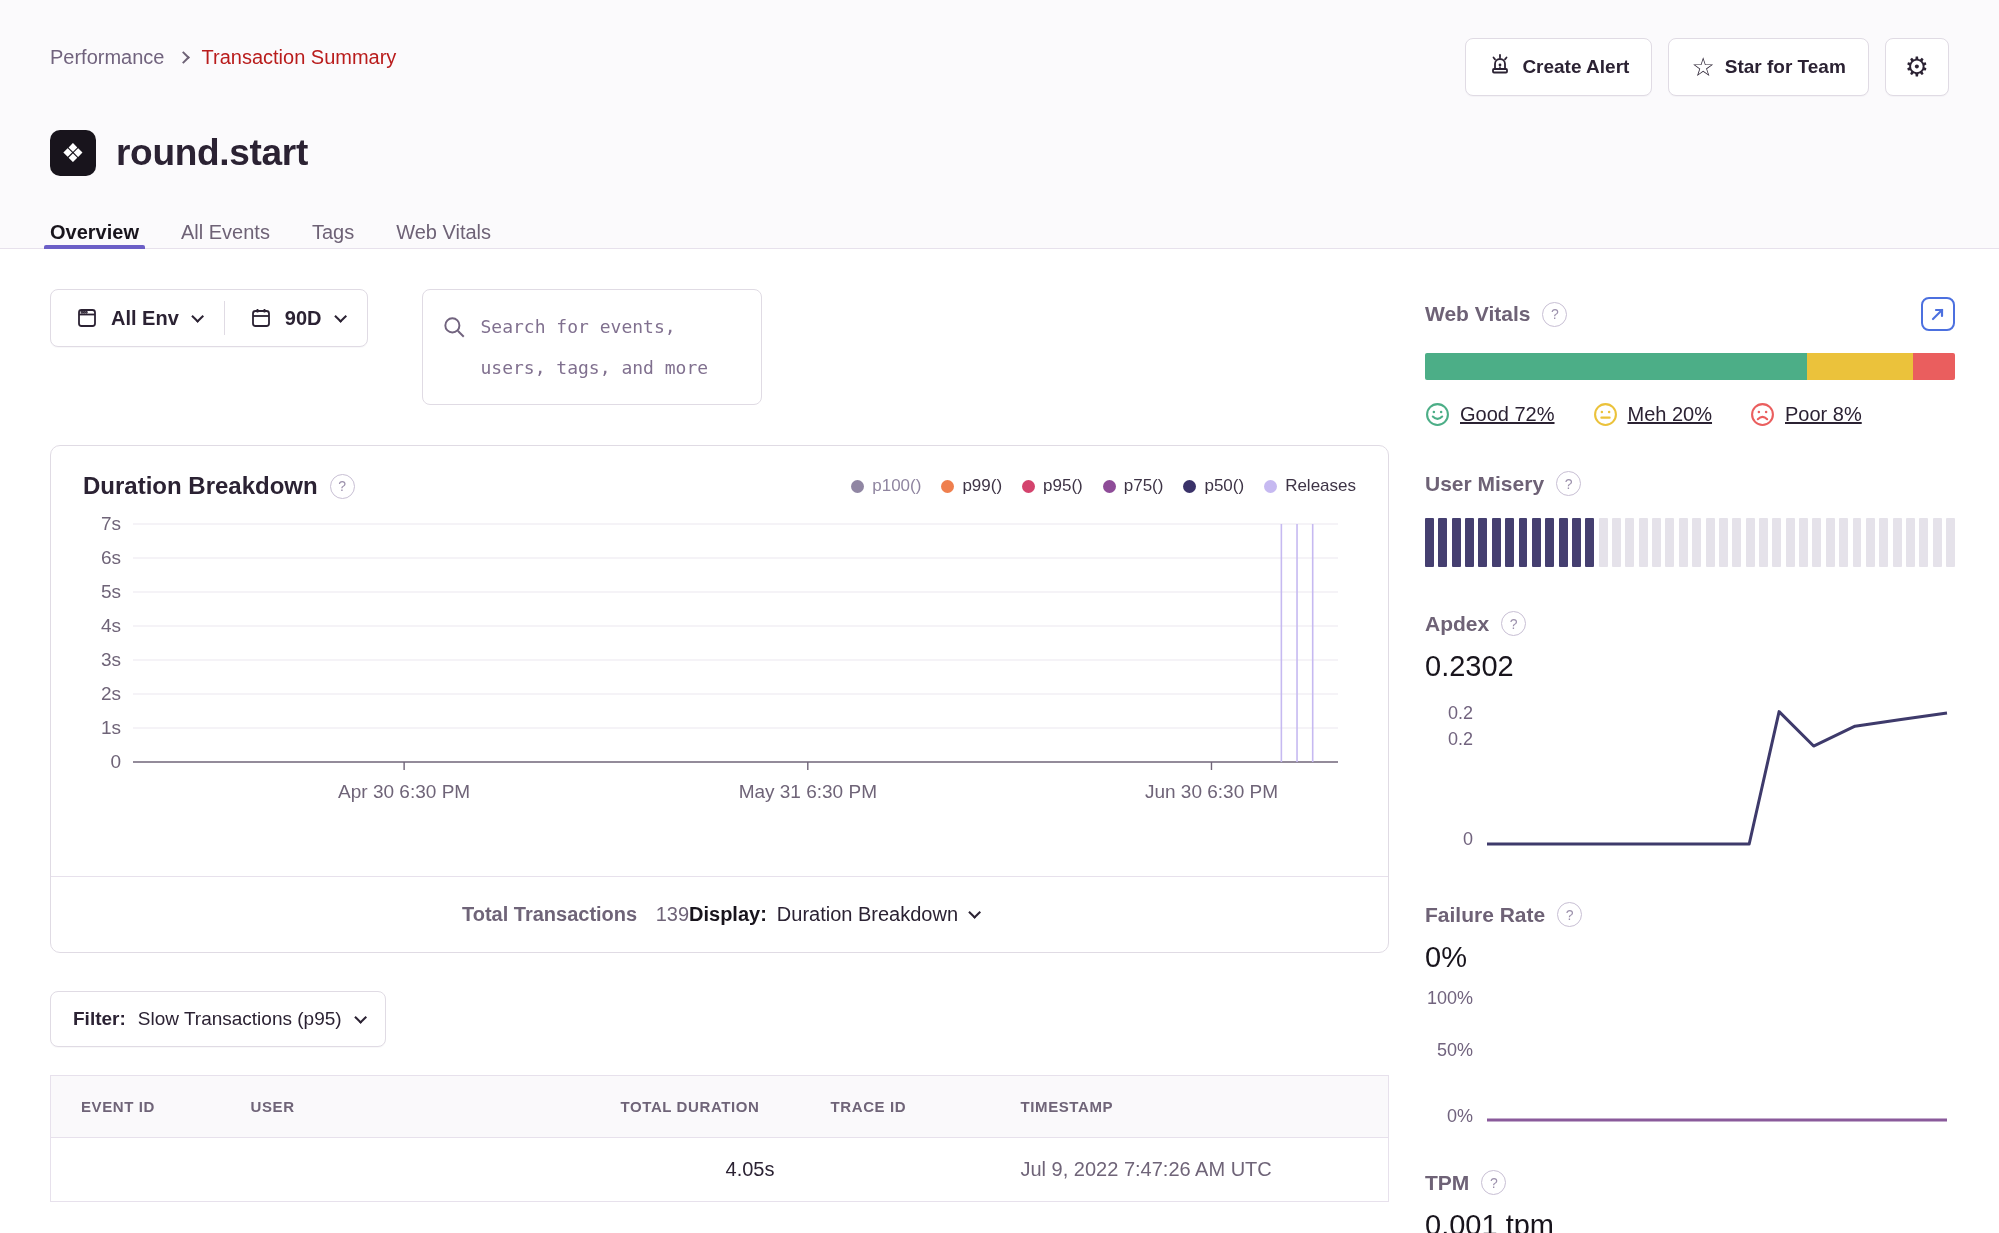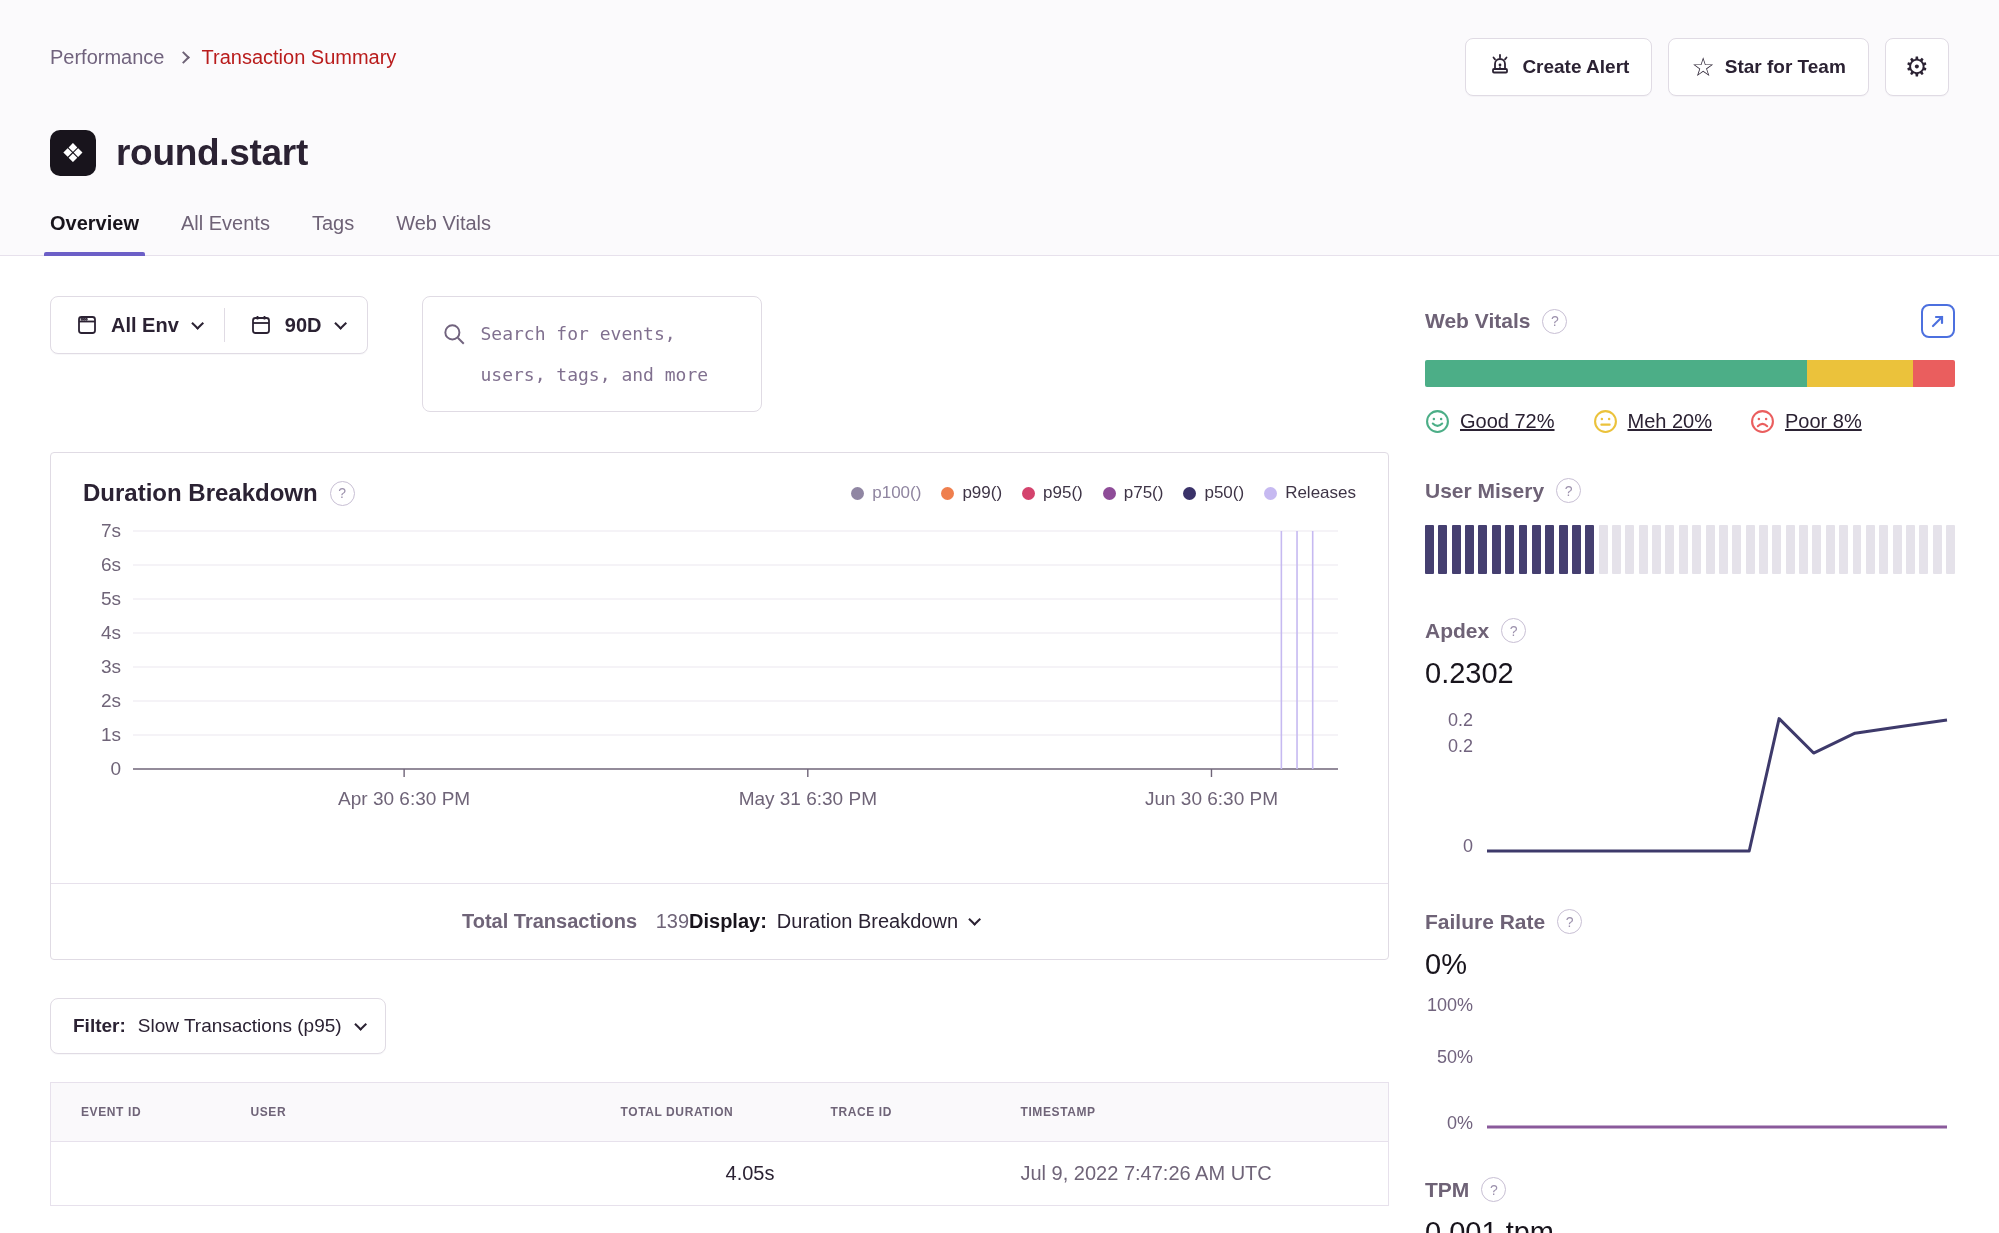--- a/index.html
+++ b/index.html
@@ -18,21 +18,21 @@
   .btn { display:flex; align-items:center; gap:10px; background:#FFFFFF; border:1px solid #E0DBE4;
     border-radius:8px; padding:0 22px; height:58px; font-size:19px; font-weight:700; color:#2B2233;
     cursor:pointer; box-shadow:0 1px 1px rgba(40,30,60,.03); }
   .btn .glyph { font-size:22px; line-height:1; font-weight:400; }
   .btn.icon-only { padding:0 19px; }
   .title-row { display:flex; align-items:center; gap:20px; margin-top:34px; }
   .project-badge { width:46px; height:46px; background:#18141C; border-radius:10px; color:#fff;
     display:flex; align-items:center; justify-content:center; font-size:26px; }
   .page-title { font-size:37px; font-weight:700; color:#2B2233; letter-spacing:-.3px; }
   .tabs { display:flex; gap:42px; margin-top:36px; }
-  .tab { font-size:20px; color:#6E6276; padding-bottom:20px; cursor:pointer; position:relative; }
+  .tab { font-size:20px; color:#6E6276; padding-bottom:4px; cursor:pointer; position:relative;margin-top:9px; }
   .tab.active { color:#18141C; font-weight:700; }
   .tab.active::after { content:""; position:absolute; left:-6px; right:-6px; bottom:-1px; height:4px;
     background:#6C5FC7; border-radius:2px 2px 0 0; }
 
   
   .main { display:flex; padding:40px 44px 0 50px; gap:36px; }
   .left-col { width:1339px; flex:none; }
   .right-col { flex:1; min-width:0; padding-top:8px; }
 
   
@@ -44,21 +44,21 @@
   .picker-divider { width:1px; height:34px; background:#E0DBE4; }
   .search-box { display:flex; gap:14px; background:#fff; border:1px solid #E0DBE4; border-radius:8px;
     width:340px; min-height:96px; padding:16px 18px; cursor:text; }
   .search-placeholder { color:#80708F; font-size:18px; line-height:41px; }
   .chev { display:inline-block; width:12px; height:12px; border-right:2px solid #2B2233;
     border-bottom:2px solid #2B2233; transform:rotate(45deg) translateY(-3px); }
   .chev.small { width:9px; height:9px; }
   .chev.gray { border-color:#6E6276; }
 
   
-  .card { border:1px solid #E0DBE4; border-radius:4px; background:#fff; margin-top:40px; }
+  .card { border:1px solid #E0DBE4; border-radius:10px; background:#fff; margin-top:40px; }
   .card-head { display:flex; justify-content:space-between; align-items:center; padding:26px 32px 6px 32px; }
   .card-title-wrap { display:flex; align-items:center; gap:12px; }
   .card-title { font-size:24px; font-weight:700; color:#2B2233; }
   .qmark { width:25px; height:25px; border:1.5px solid #C8BFD4; border-radius:50%; color:#9C91AC;
     font-size:14px; display:inline-flex; align-items:center; justify-content:center; cursor:pointer; flex:none; }
   .legend { display:flex; align-items:center; gap:20px; list-style:none; }
   .legend li { display:flex; align-items:center; gap:8px; font-size:17px; color:#3E3446; cursor:pointer; }
   .legend .dot { width:13px; height:13px; border-radius:50%; flex:none; }
   .legend li.muted { color:#8F85A0; }
   .chart-wrap { padding:4px 26px 0 16px; }
@@ -78,21 +78,21 @@
   .toolbar-right { display:flex; gap:16px; }
   .pager { display:flex; }
   .pager .btn { border-radius:8px 0 0 8px; padding:0 18px; }
   .pager .btn + .btn { border-radius:0 8px 8px 0; border-left:none; }
   .pg-arrow { font-size:30px; line-height:1; font-weight:400; margin-top:-4px; }
   .pg-arrow.disabled { color:#C9C2D1; }
 
   
   table.events { width:100%; border-collapse:collapse; margin-top:28px; border:1px solid #E7E1EC;
     border-radius:10px 10px 0 0; border-bottom:none; }
-  .events thead th { background:#FAF9FB; text-align:left; font-size:12px; font-weight:700;
+  .events thead th { background:#FAF9FB; text-align:left; font-size:15px; font-weight:700;
     letter-spacing:.6px; color:#6F6478; padding:22px 20px; border-bottom:1px solid #E7E1EC;
     text-transform:uppercase; }
   .events tbody td { padding:20px 20px; font-size:20px; border-bottom:1px solid #E7E1EC; background:#fff; }
   .events a { color:#3D74DB; text-decoration:none; cursor:pointer; }
   .col-duration { text-align:right; padding-right:36px !important; }
   .user-cell { display:flex; align-items:center; gap:14px; }
   .avatar { width:33px; height:33px; border-radius:50%; color:#fff; font-size:15px; font-weight:600;
     display:inline-flex; align-items:center; justify-content:center; flex:none; }
   .ts { color:#6F6478; }
 

